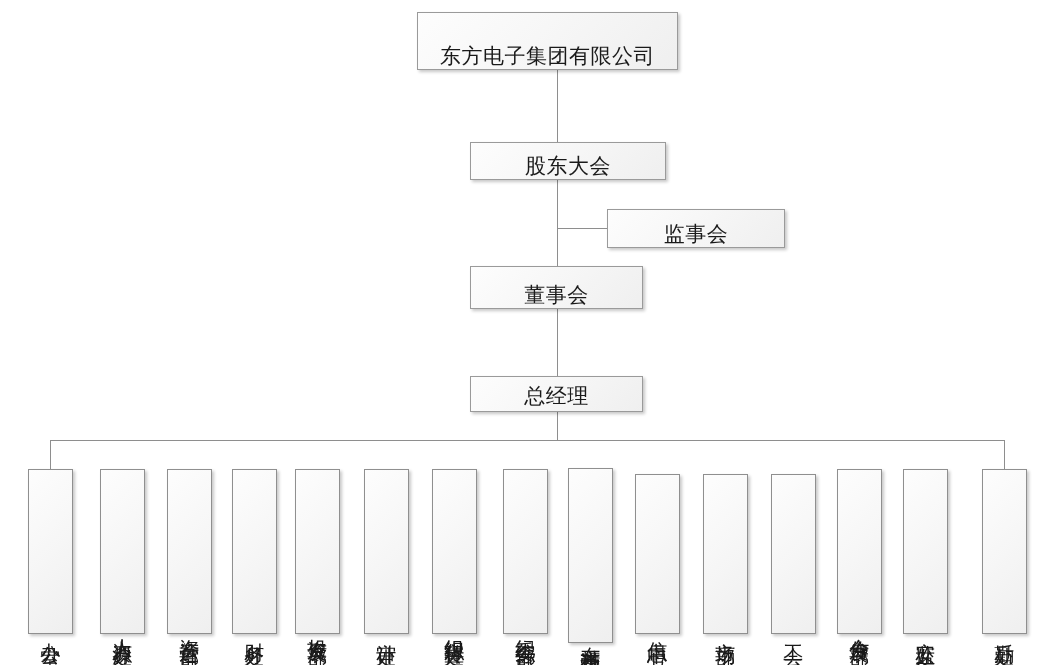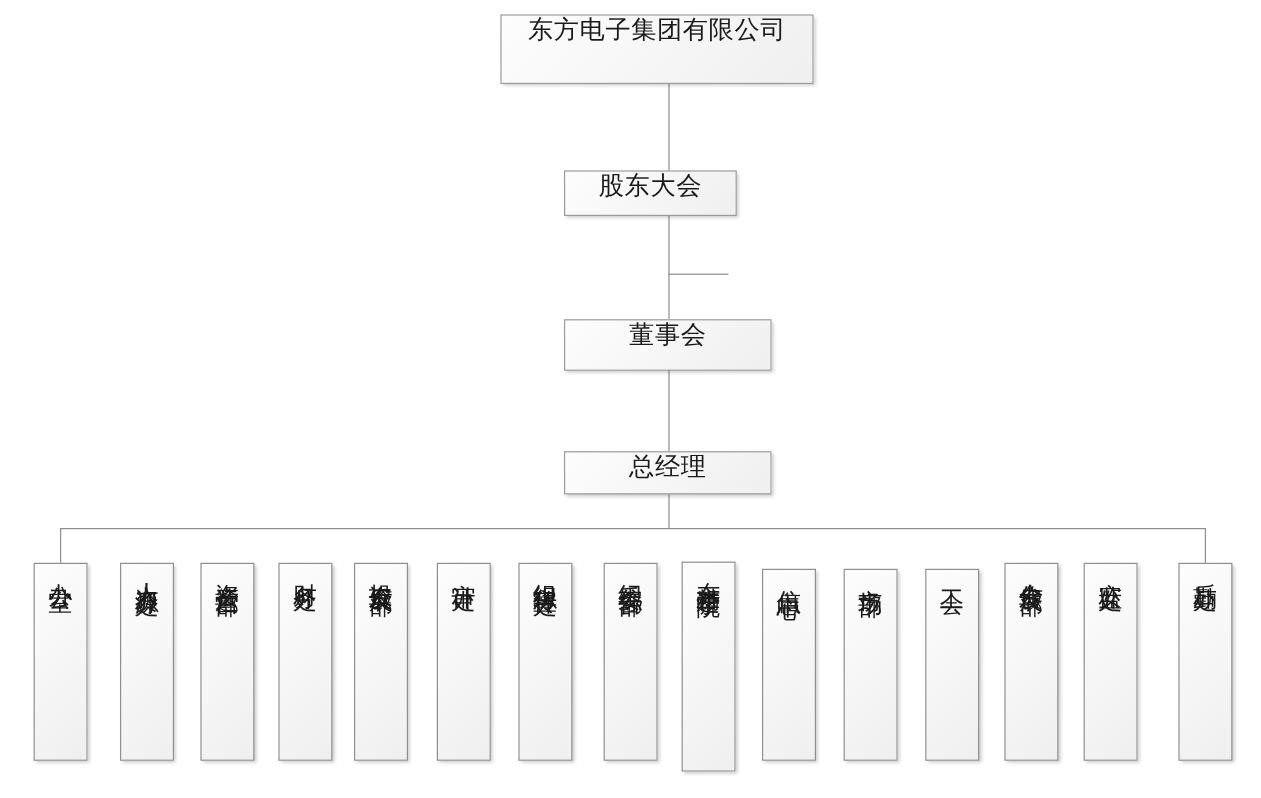--- a/index.html
+++ b/index.html
@@ -22,21 +22,21 @@
   }
 
   
   .node {
     position: absolute;
     box-sizing: border-box;
     border: 1px solid #9a9a9a;
     background: linear-gradient(135deg, #fdfdfd 0%, #f7f7f7 45%, #efefef 100%);
     box-shadow: 2px 2px 3px rgba(0,0,0,0.22);
     display: flex;
-    align-items: flex-start;
+    align-items: flex-end;
     justify-content: center;
     color: #1a1a1a;
     z-index: 3;
   }
   .node .label {
     display: block;
     text-align: center;
     line-height: 1.18;
     letter-spacing: 0.5px;
   }
@@ -84,30 +84,33 @@
 
   <div class="line v" style="left:557px; top:412px; height:28px;"></div>
   <div class="line h" style="left:50px; top:440px; width:955px;"></div>
   <div class="line v" style="left:50px; top:440px; height:29px;"></div>
   <div class="line v" style="left:1004px; top:440px; height:29px;"></div>
 
   <div class="node horiz" style="left:417px; top:12px; width:261px; height:58px;">
     <span class="label">东方电子集团有限公司</span>
   </div>
 
-  <div class="node horiz" style="left:470px; top:142px; width:144px; height:38px;">
+  <div class="node horiz" style="left:470px; top:142px; width:196px; height:38px;">
     <span class="label">股东大会</span>
   </div>
 
+  <div class="node horiz" style="left:607px; top:209px; width:178px; height:39px;">
+    <span class="label">监事会</span>
+  </div>
 
   <div class="node horiz" style="left:470px; top:266px; width:173px; height:43px;">
     <span class="label">董事会</span>
   </div>
 
-  <div class="node horiz" style="left:470px; top:376px; width:173px; height:36px;">
+  <div class="node horiz" style="left:470px; top:376px; width:173px; height:36px;font-family:Liberation Mono, monospace;">
     <span class="label">总经理</span>
   </div>
 
   <div class="node vert" style="left:28px; top:469px; width:45px; height:165px;">
     <span class="label">办公室</span>
   </div>
 
   <div class="node vert" style="left:100px; top:469px; width:45px; height:165px;">
     <span class="label">人力资源处</span>
   </div>

